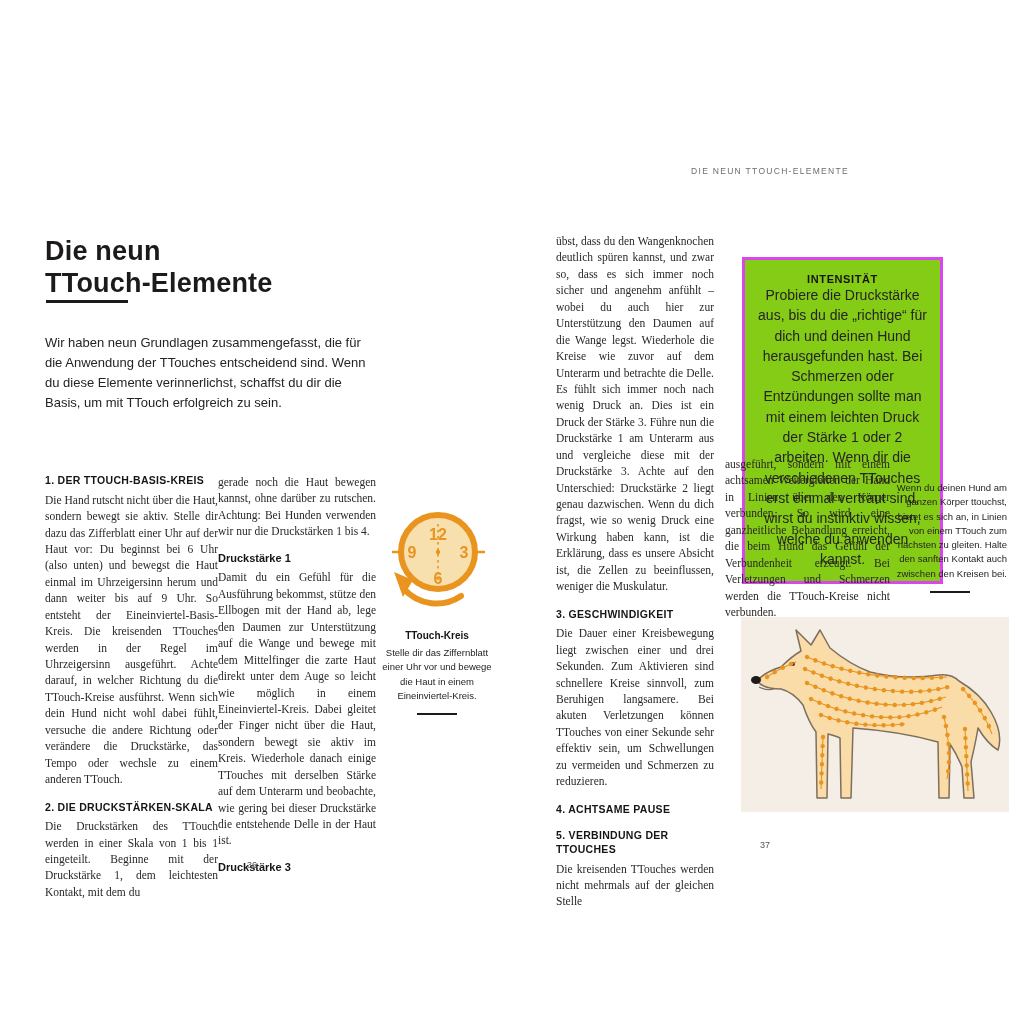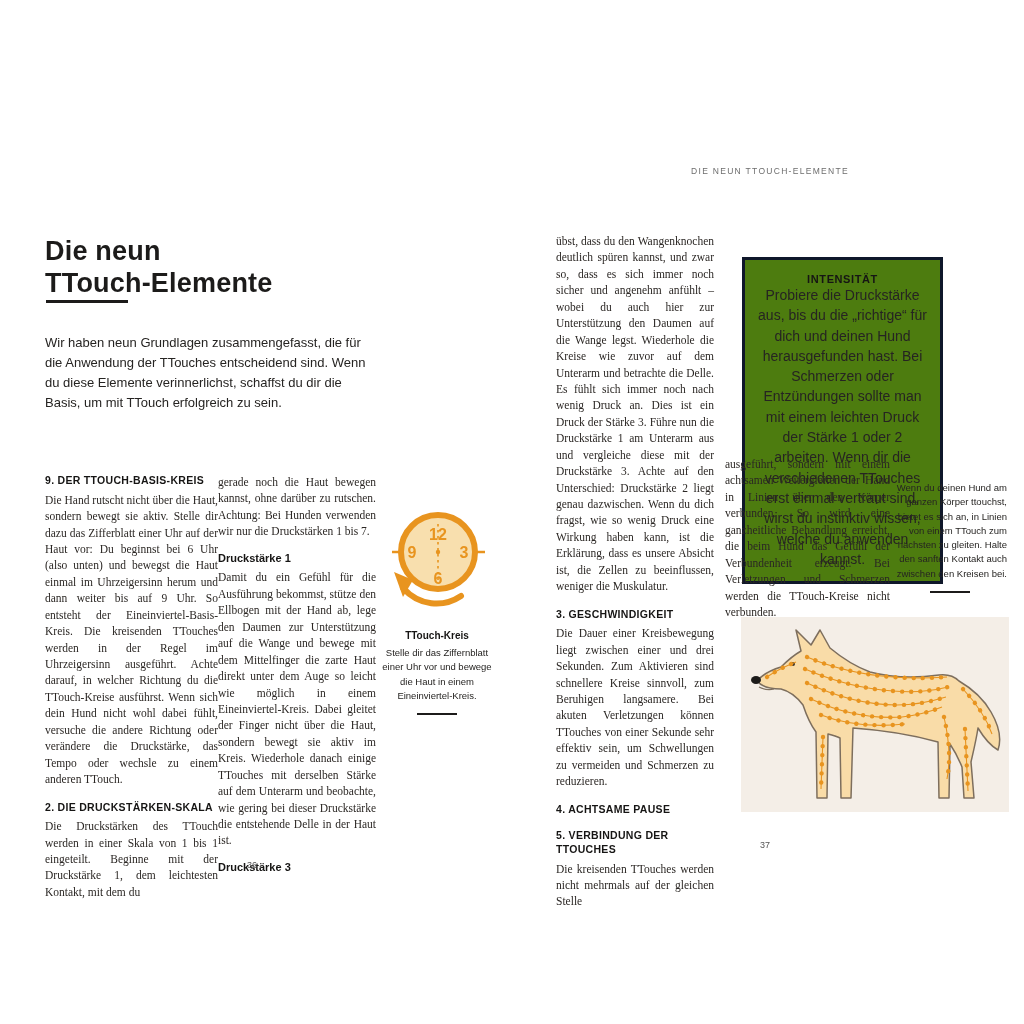--- a/index.html
+++ b/index.html
@@ -29,21 +29,21 @@
   #left-col2{left:218px;top:474px;width:158px;}
   #right-col1{left:556px;top:233px;width:158px;}
   #right-col2{left:725px;top:456px;width:165px;}
 
   .clock-block{position:absolute;left:381px;top:500px;width:112px;text-align:center;}
   .clock-caption-title{font-size:10px;font-weight:700;color:#161514;margin-top:12px;}
   .clock-caption-text{font-size:9.5px;line-height:1.5;color:#262422;margin-top:5px;}
   .short-rule{width:40px;height:2px;background:#1c1b1a;margin:10px auto 0 auto;}
 
   .infobox{position:absolute;left:742px;top:257px;width:201px;box-sizing:border-box;
-    border:3px solid #0f172a;background:#4d7c0f;padding:13px 12px 12px 12px;text-align:center;}
+    border:3px solid #d946ef;background:#84cc16;padding:13px 12px 12px 12px;text-align:center;}
   .infobox-title{font-size:11px;font-weight:700;letter-spacing:0.6px;color:#161514;}
   .infobox-text{font-size:14px;line-height:1.45;color:#262422;}
 
   .margin-note{position:absolute;left:893px;top:481px;width:114px;text-align:right;
     font-size:9.5px;line-height:1.5;color:#262422;}
 
   .dog-panel{position:absolute;left:741px;top:617px;width:268px;height:195px;background:#F4EEE7;}
 
   .page-num{position:absolute;font-size:9px;color:#555;width:40px;text-align:center;}
   #page-num-left{left:232px;top:860px;}
@@ -58,28 +58,28 @@
 
   <h1 class="page-title">
     <span>Die neun</span><br>
     <span>TTouch-Elemente</span>
   </h1>
   <div class="title-rule"></div>
 
   <p class="intro">Wir haben neun Grundlagen zusammengefasst, die für die Anwendung der TTouches entscheidend sind. Wenn du diese Elemente verinnerlichst, schaffst du dir die Basis, um mit TTouch erfolgreich zu sein.</p>
 
   <div id="left-col1" class="serif-col">
-    <div class="sec-h">9. DER TTOUCH-BASIS-KREIS</div>
+    <div class="sec-h">1. DER TTOUCH-BASIS-KREIS</div>
     <p>Die Hand rutscht nicht über die Haut, sondern bewegt sie aktiv. Stelle dir dazu das Zifferblatt einer Uhr auf der Haut vor: Du beginnst bei 6 Uhr (also unten) und bewegst die Haut einmal im Uhrzeigersinn herum und dann weiter bis auf 9 Uhr. So entsteht der Eineinviertel-Basis-Kreis. Die kreisenden TTouches werden in der Regel im Uhrzeigersinn ausgeführt. Achte darauf, in welcher Richtung du die TTouch-Kreise ausführst. Wenn sich dein Hund nicht wohl dabei fühlt, versuche die andere Richtung oder verändere die Druckstärke, das Tempo oder wechsle zu einem anderen TTouch.</p>
     <div class="sec-h">2. DIE DRUCKSTÄRKEN-SKALA</div>
     <p>Die Druckstärken des TTouch werden in einer Skala von 1 bis 1 eingeteilt. Beginne mit der Druckstärke 1, dem leichtesten Kontakt, mit dem du</p>
   </div>
 
   <div id="left-col2" class="serif-col">
-    <p>gerade noch die Haut bewegen kannst, ohne darüber zu rutschen. Achtung: Bei Hunden verwenden wir nur die Druckstärken 1 bis 7.</p>
+    <p>gerade noch die Haut bewegen kannst, ohne darüber zu rutschen. Achtung: Bei Hunden verwenden wir nur die Druckstärken 1 bis 4.</p>
     <div class="sub-h">Druckstärke 1</div>
     <p>Damit du ein Gefühl für die Ausführung bekommst, stütze den Ellbogen mit der Hand ab, lege den Daumen zur Unterstützung auf die Wange und bewege mit dem Mittelfinger die zarte Haut direkt unter dem Auge so leicht wie möglich in einem Eineinviertel-Kreis. Dabei gleitet der Finger nicht über die Haut, sondern bewegt sie aktiv im Kreis. Wiederhole danach einige TTouches mit derselben Stärke auf dem Unterarm und beobachte, wie gering bei dieser Druckstärke die entstehende Delle in der Haut ist.</p>
     <div class="sub-h">Druckstärke 3</div>
   </div>
 
   <div class="clock-block">
     <svg width="112" height="114" viewBox="0 0 112 114">
 
       <line x1="11" y1="52" x2="19" y2="52" stroke="#E8941F" stroke-width="2.5"></line>
       <line x1="96" y1="52" x2="104" y2="52" stroke="#E8941F" stroke-width="2.5"></line>

